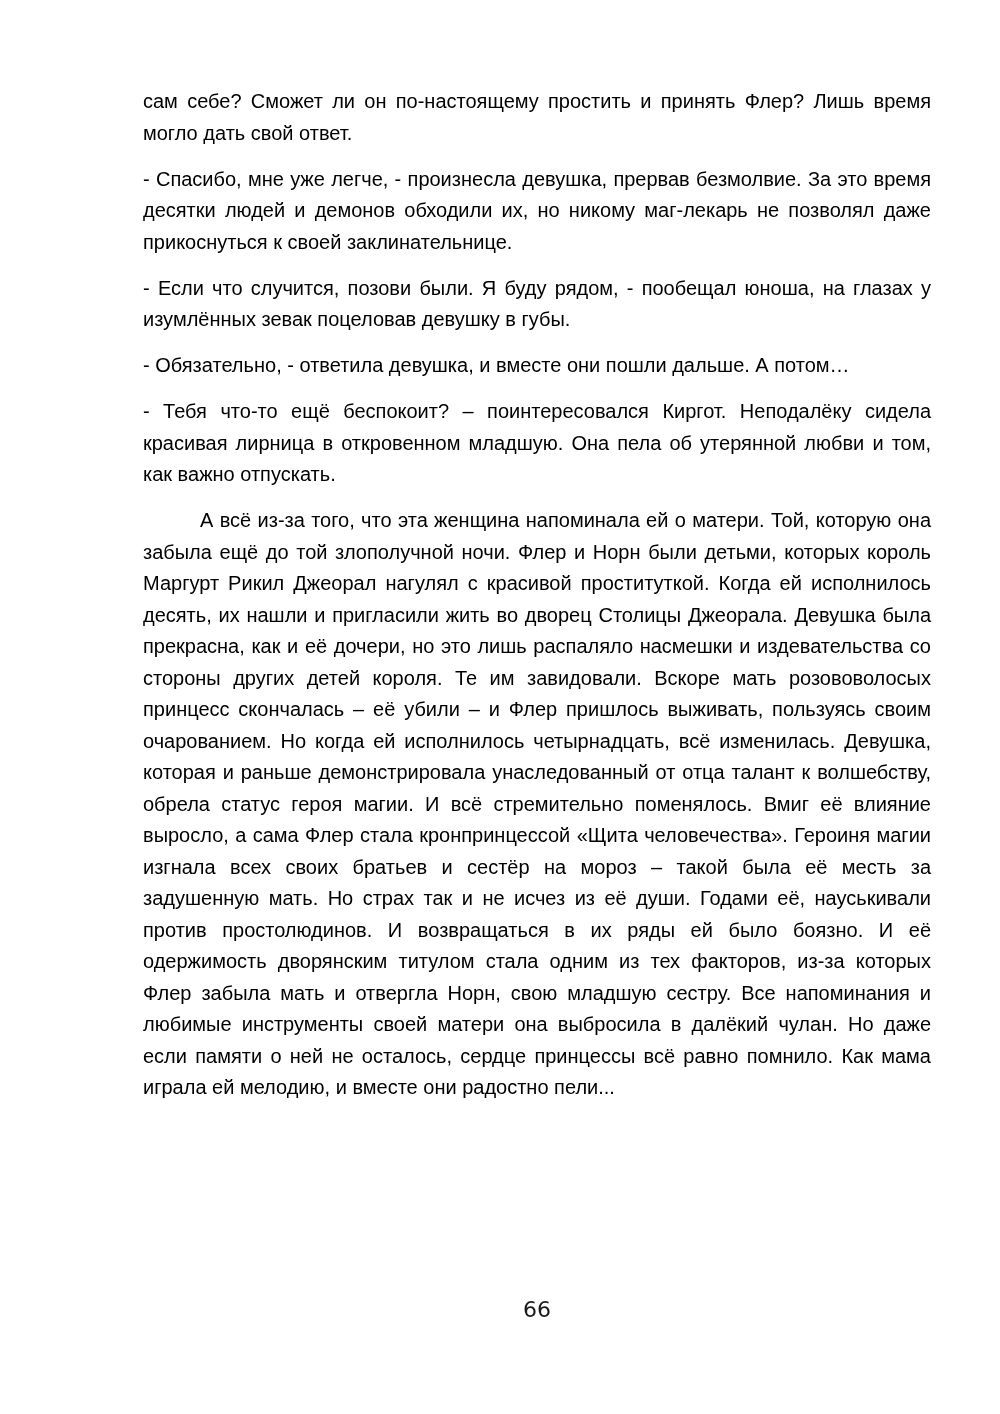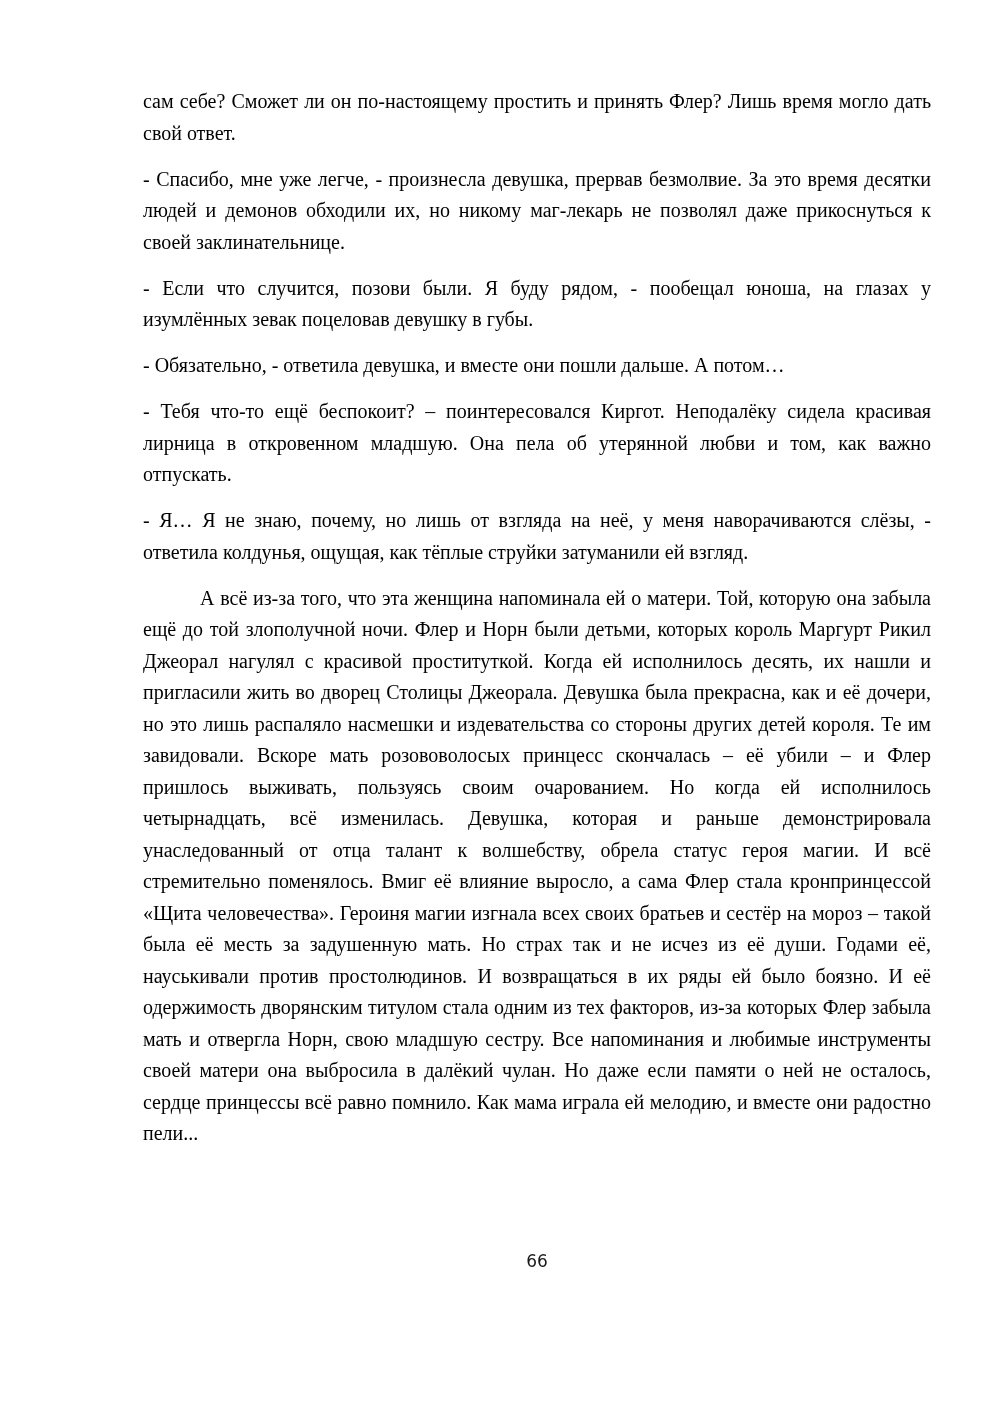--- a/index.html
+++ b/index.html
@@ -13,51 +13,50 @@
     height: 1414px;
     background: #ffffff;
     overflow: hidden;
     color: #000000;
   }
   .content {
     position: absolute;
     left: 143px;
     top: 86px;
     width: 788px;
-    font-family: Liberation Serif, serif;
+    font-family: Liberation Sans, sans-serif;
     font-size: 20px;
     line-height: 31.5px;
     text-align: justify;
     color: #000000;
   }
   .content p {
     margin: 0 0 14.5px 0;
     padding: 0;
   }
   .content p.indented {
     text-indent: 57px;
   }
   .page-number {
     position: absolute;
     left: 143px;
-    top: 1251px;
+    top: 1297px;
     width: 788px;
     text-align: center;
     font-family: "DejaVu Sans", sans-serif;
-    font-size: 17px;
+    font-size: 22px;
     color: #1a1a1a;
   }
 </style>
 </head>
 <body>
 
 <div class="page">
   <div class="content">
     <p>сам себе? Сможет ли он по-настоящему простить и принять Флер? Лишь время могло дать свой ответ.</p>
     <p>- Спасибо, мне уже легче, - произнесла девушка, прервав безмолвие. За это время десятки людей и демонов обходили их, но никому маг-лекарь не позволял даже прикоснуться к своей заклинательнице.</p>
     <p>- Если что случится, позови были. Я буду рядом, - пообещал юноша, на глазах у изумлённых зевак поцеловав девушку в губы.</p>
     <p>- Обязательно, - ответила девушка, и вместе они пошли дальше. А потом…</p>
     <p>- Тебя что-то ещё беспокоит? – поинтересовался Киргот. Неподалёку сидела красивая лирница в откровенном младшую. Она пела об утерянной любви и том, как важно отпускать.</p>
-    <p>- Я… Я не знаю, почему, но лишь от взгляда на неё, у меня наворачиваются слёзы, - ответила колдунья, ощущая, как тёплые струйки затуманили ей взгляд.</p>
     <p class="indented">А всё из-за того, что эта женщина напоминала ей о матери. Той, которую она забыла ещё до той злополучной ночи. Флер и Норн были детьми, которых король Маргурт Рикил Джеорал нагулял с красивой проституткой. Когда ей исполнилось десять, их нашли и пригласили жить во дворец Столицы Джеорала. Девушка была прекрасна, как и её дочери, но это лишь распаляло насмешки и издевательства со стороны других детей короля. Те им завидовали. Вскоре мать розововолосых принцесс скончалась – её убили – и Флер пришлось выживать, пользуясь своим очарованием. Но когда ей исполнилось четырнадцать, всё изменилась. Девушка, которая и раньше демонстрировала унаследованный от отца талант к волшебству, обрела статус героя магии. И всё стремительно поменялось. Вмиг её влияние выросло, а сама Флер стала кронпринцессой «Щита человечества». Героиня магии изгнала всех своих братьев и сестёр на мороз – такой была её месть за задушенную мать. Но страх так и не исчез из её души. Годами её, науськивали против простолюдинов. И возвращаться в их ряды ей было боязно. И её одержимость дворянским титулом стала одним из тех факторов, из-за которых Флер забыла мать и отвергла Норн, свою младшую сестру. Все напоминания и любимые инструменты своей матери она выбросила в далёкий чулан. Но даже если памяти о ней не осталось, сердце принцессы всё равно помнило. Как мама играла ей мелодию, и вместе они радостно пели...</p>
   </div>
   <div class="page-number">66</div>
 </div>
 
 </body></html>

